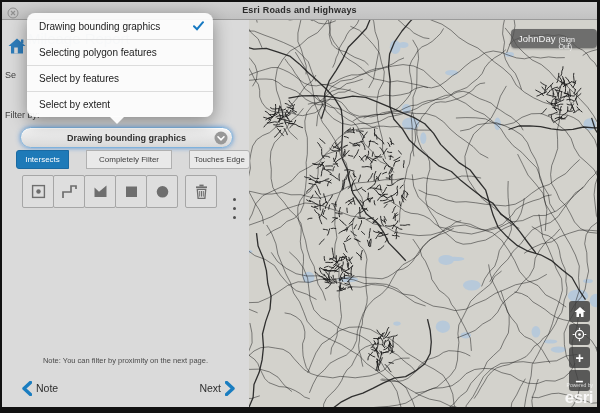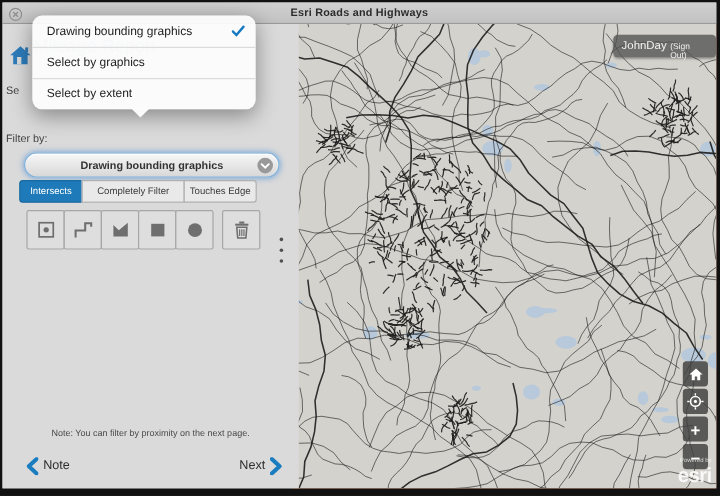--- a/index.html
+++ b/index.html
@@ -22,21 +22,21 @@
   .se-frag { position:absolute; left:3px; top:50px; font-size:9px; color:#3f3f3f; }
   .filter-label { position:absolute; left:3px; top:90px; font-size:9px; color:#3f3f3f; }
 
   .dropdown { position:absolute; left:18px; top:107px; width:213px; height:21px; border-radius:11px;
     background:linear-gradient(#f7f7f7,#d8d8d8); border:1px solid #7fb2dd;
     box-shadow:0 0 5px rgba(70,140,215,.85), inset 0 1px 0 #fff;
     display:flex; align-items:center; justify-content:center; cursor:pointer; }
   .dropdown-text { font-size:9px; font-weight:bold; color:#333; }
   .dd-chev { position:absolute; right:4px; top:3px; width:14px; height:14px; }
 
-  .tabs { position:absolute; left:14px; top:130px; height:19px; display:flex; }
+  .tabs { position:absolute; left:14px; top:130px; height:19px; display:flex;gap:18px; }
   .tab { height:19px; display:flex; align-items:center; justify-content:center;
     font-size:8px; color:#3c3c3c; background:#e9e9e9; border:1px solid #b0b0b0; margin-left:-1px; cursor:pointer; }
   .tab:first-child { margin-left:0; border-radius:3px 0 0 3px; }
   .tab:last-child { border-radius:0 3px 3px 0; }
   .tab.sel { background:#1e7ab8; border-color:#1a6aa2; color:#fff; }
   .tab.w1{width:53px} .tab.w2{width:86px} .tab.w3{width:61px}
 
   .tools { position:absolute; left:20px; top:155px; display:flex; }
   .toolbtn { width:32px; height:33px; background:#dedede; border:1px solid #a6a6a6; margin-left:-1px;
     border-radius:2px; display:flex; align-items:center; justify-content:center; cursor:pointer; }
@@ -792,21 +792,24 @@
     <div class="popup">
       <div class="popup-item">
         <span>Drawing bounding graphics</span>
         <span class="popup-check">
           <svg width="11" height="10" viewBox="0 0 11 10">
             <path d="M1 5.2 L4 8.2 L10 1.2" fill="none" stroke="#1679c2" stroke-width="2" stroke-linecap="round"></path>
           </svg>
         </span>
       </div>
       <div class="popup-item">
-        <span>Select by graphics</span>
+        <span>Selecting polygon features</span>
+      </div>
+      <div class="popup-item">
+        <span>Select by features</span>
       </div>
       <div class="popup-item">
         <span>Select by extent</span>
       </div>
       <div class="popup-arrow"></div>
     </div>
 
   </div>
 </div>
 

